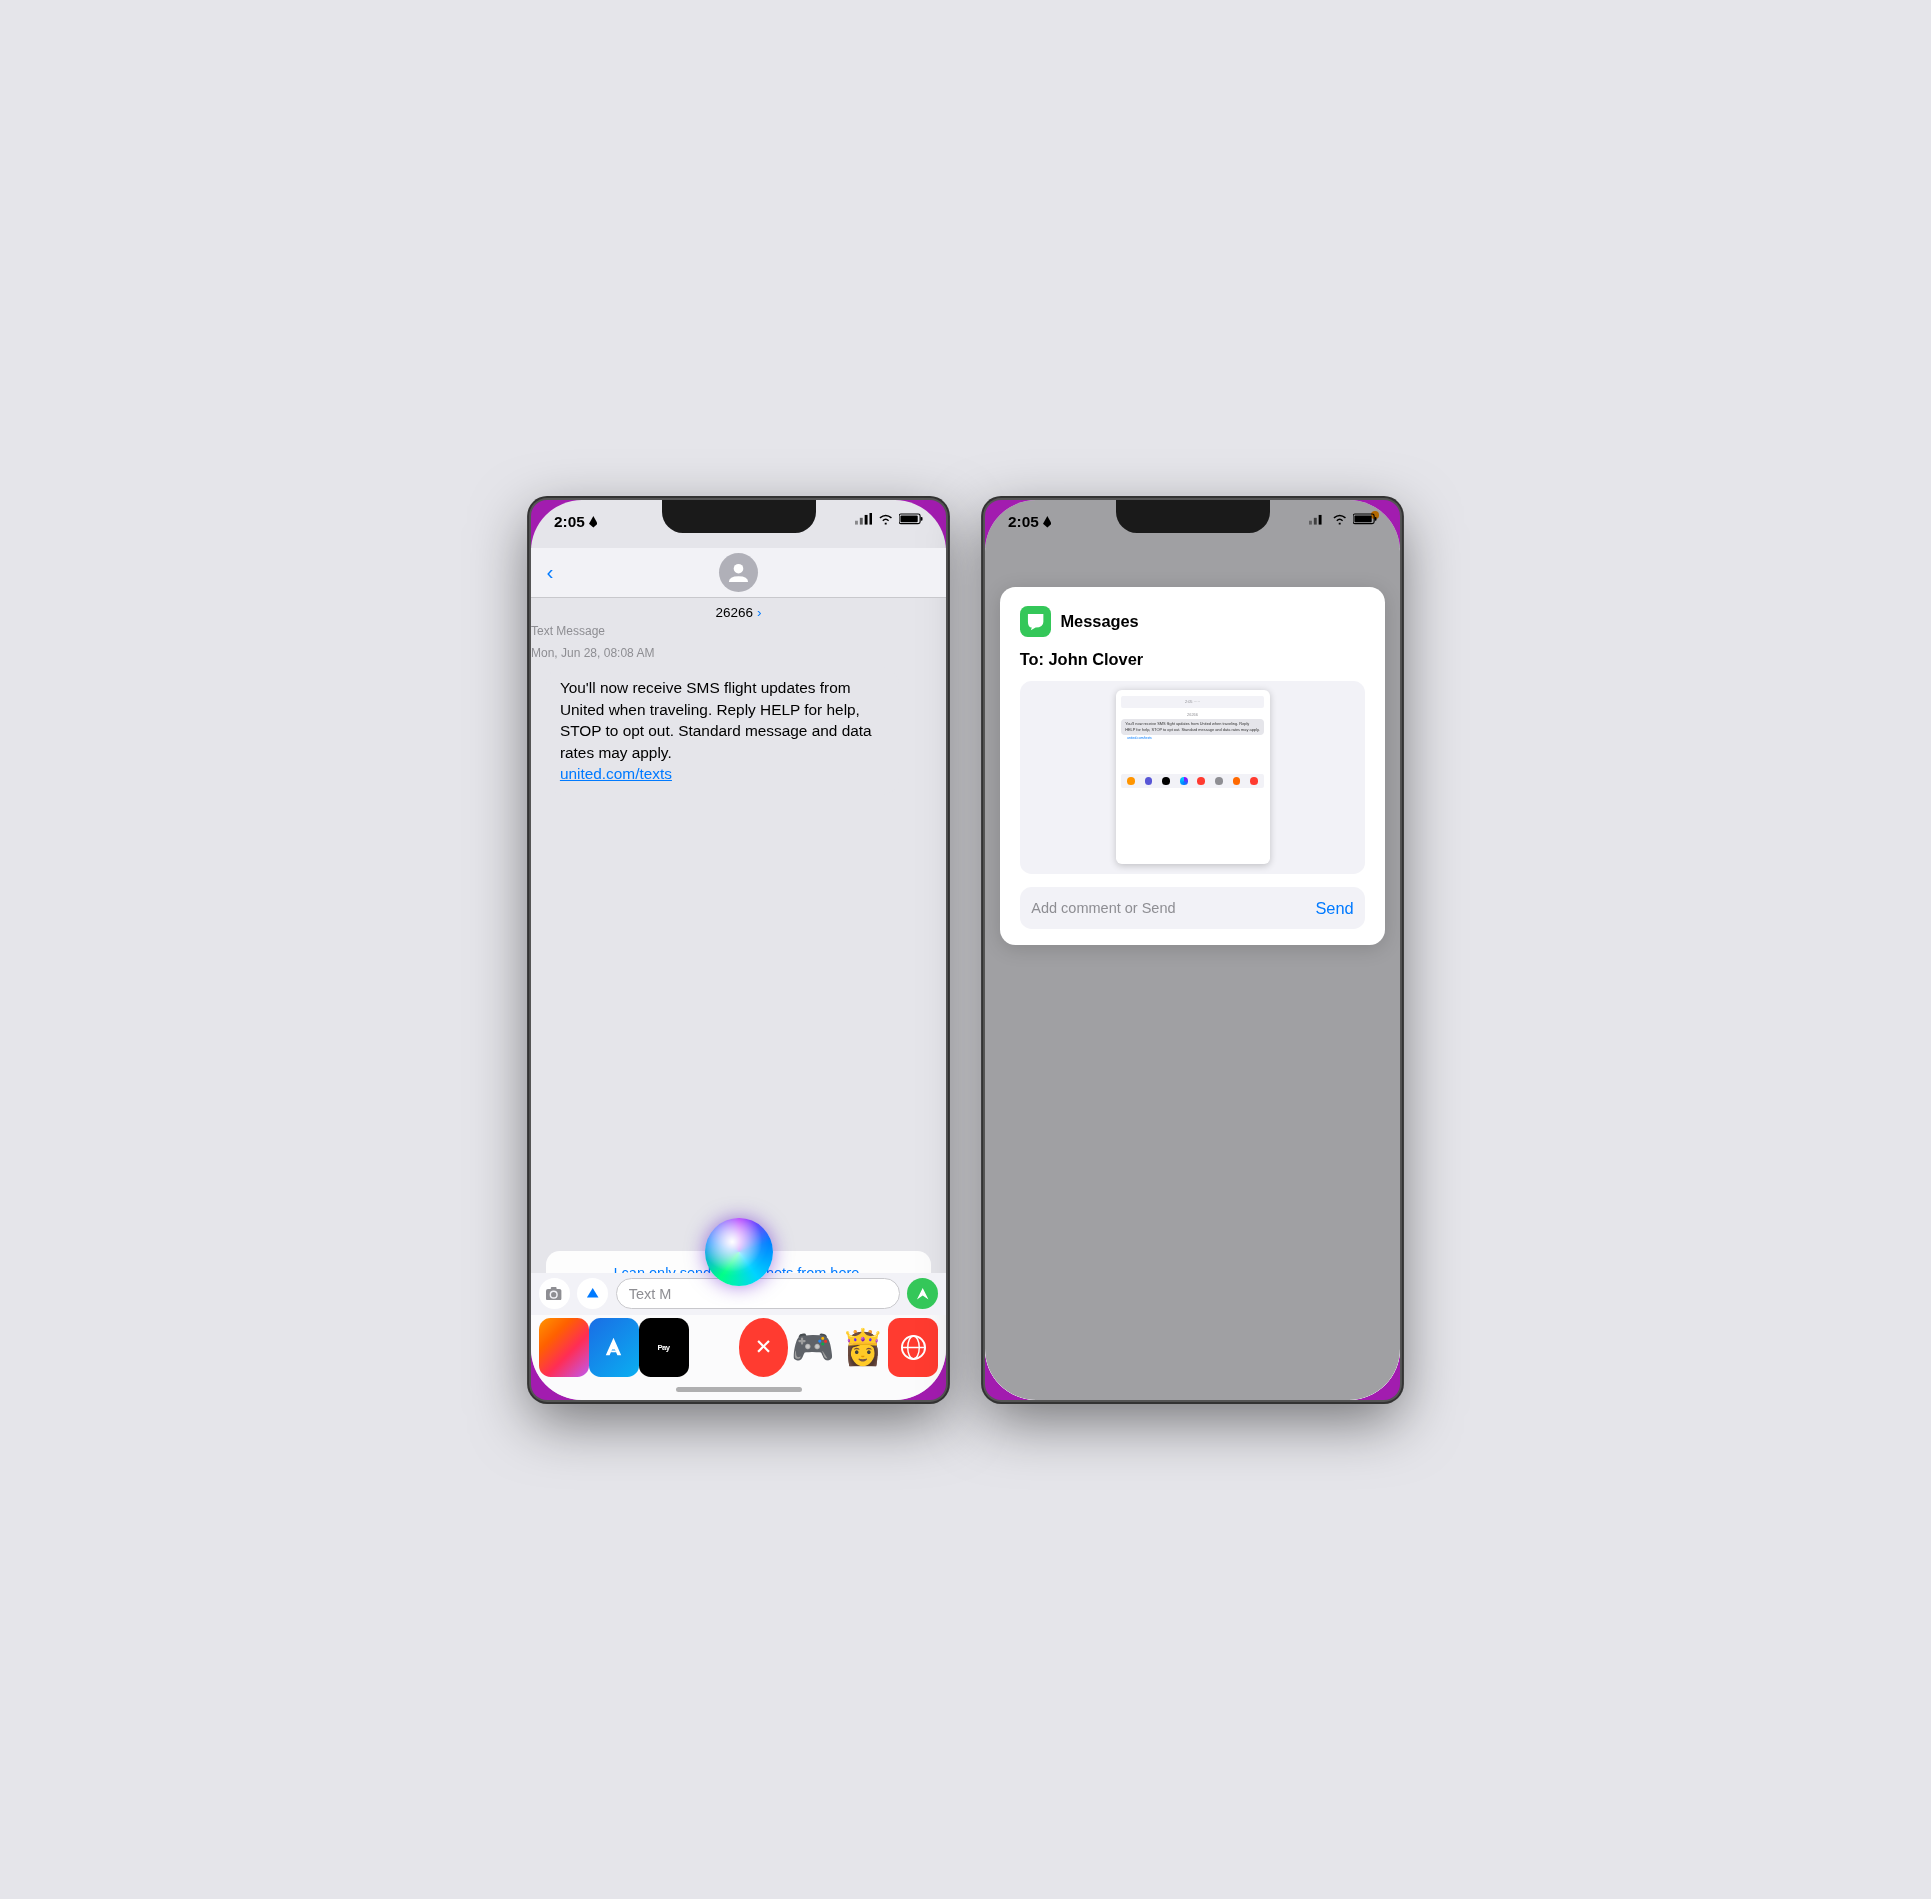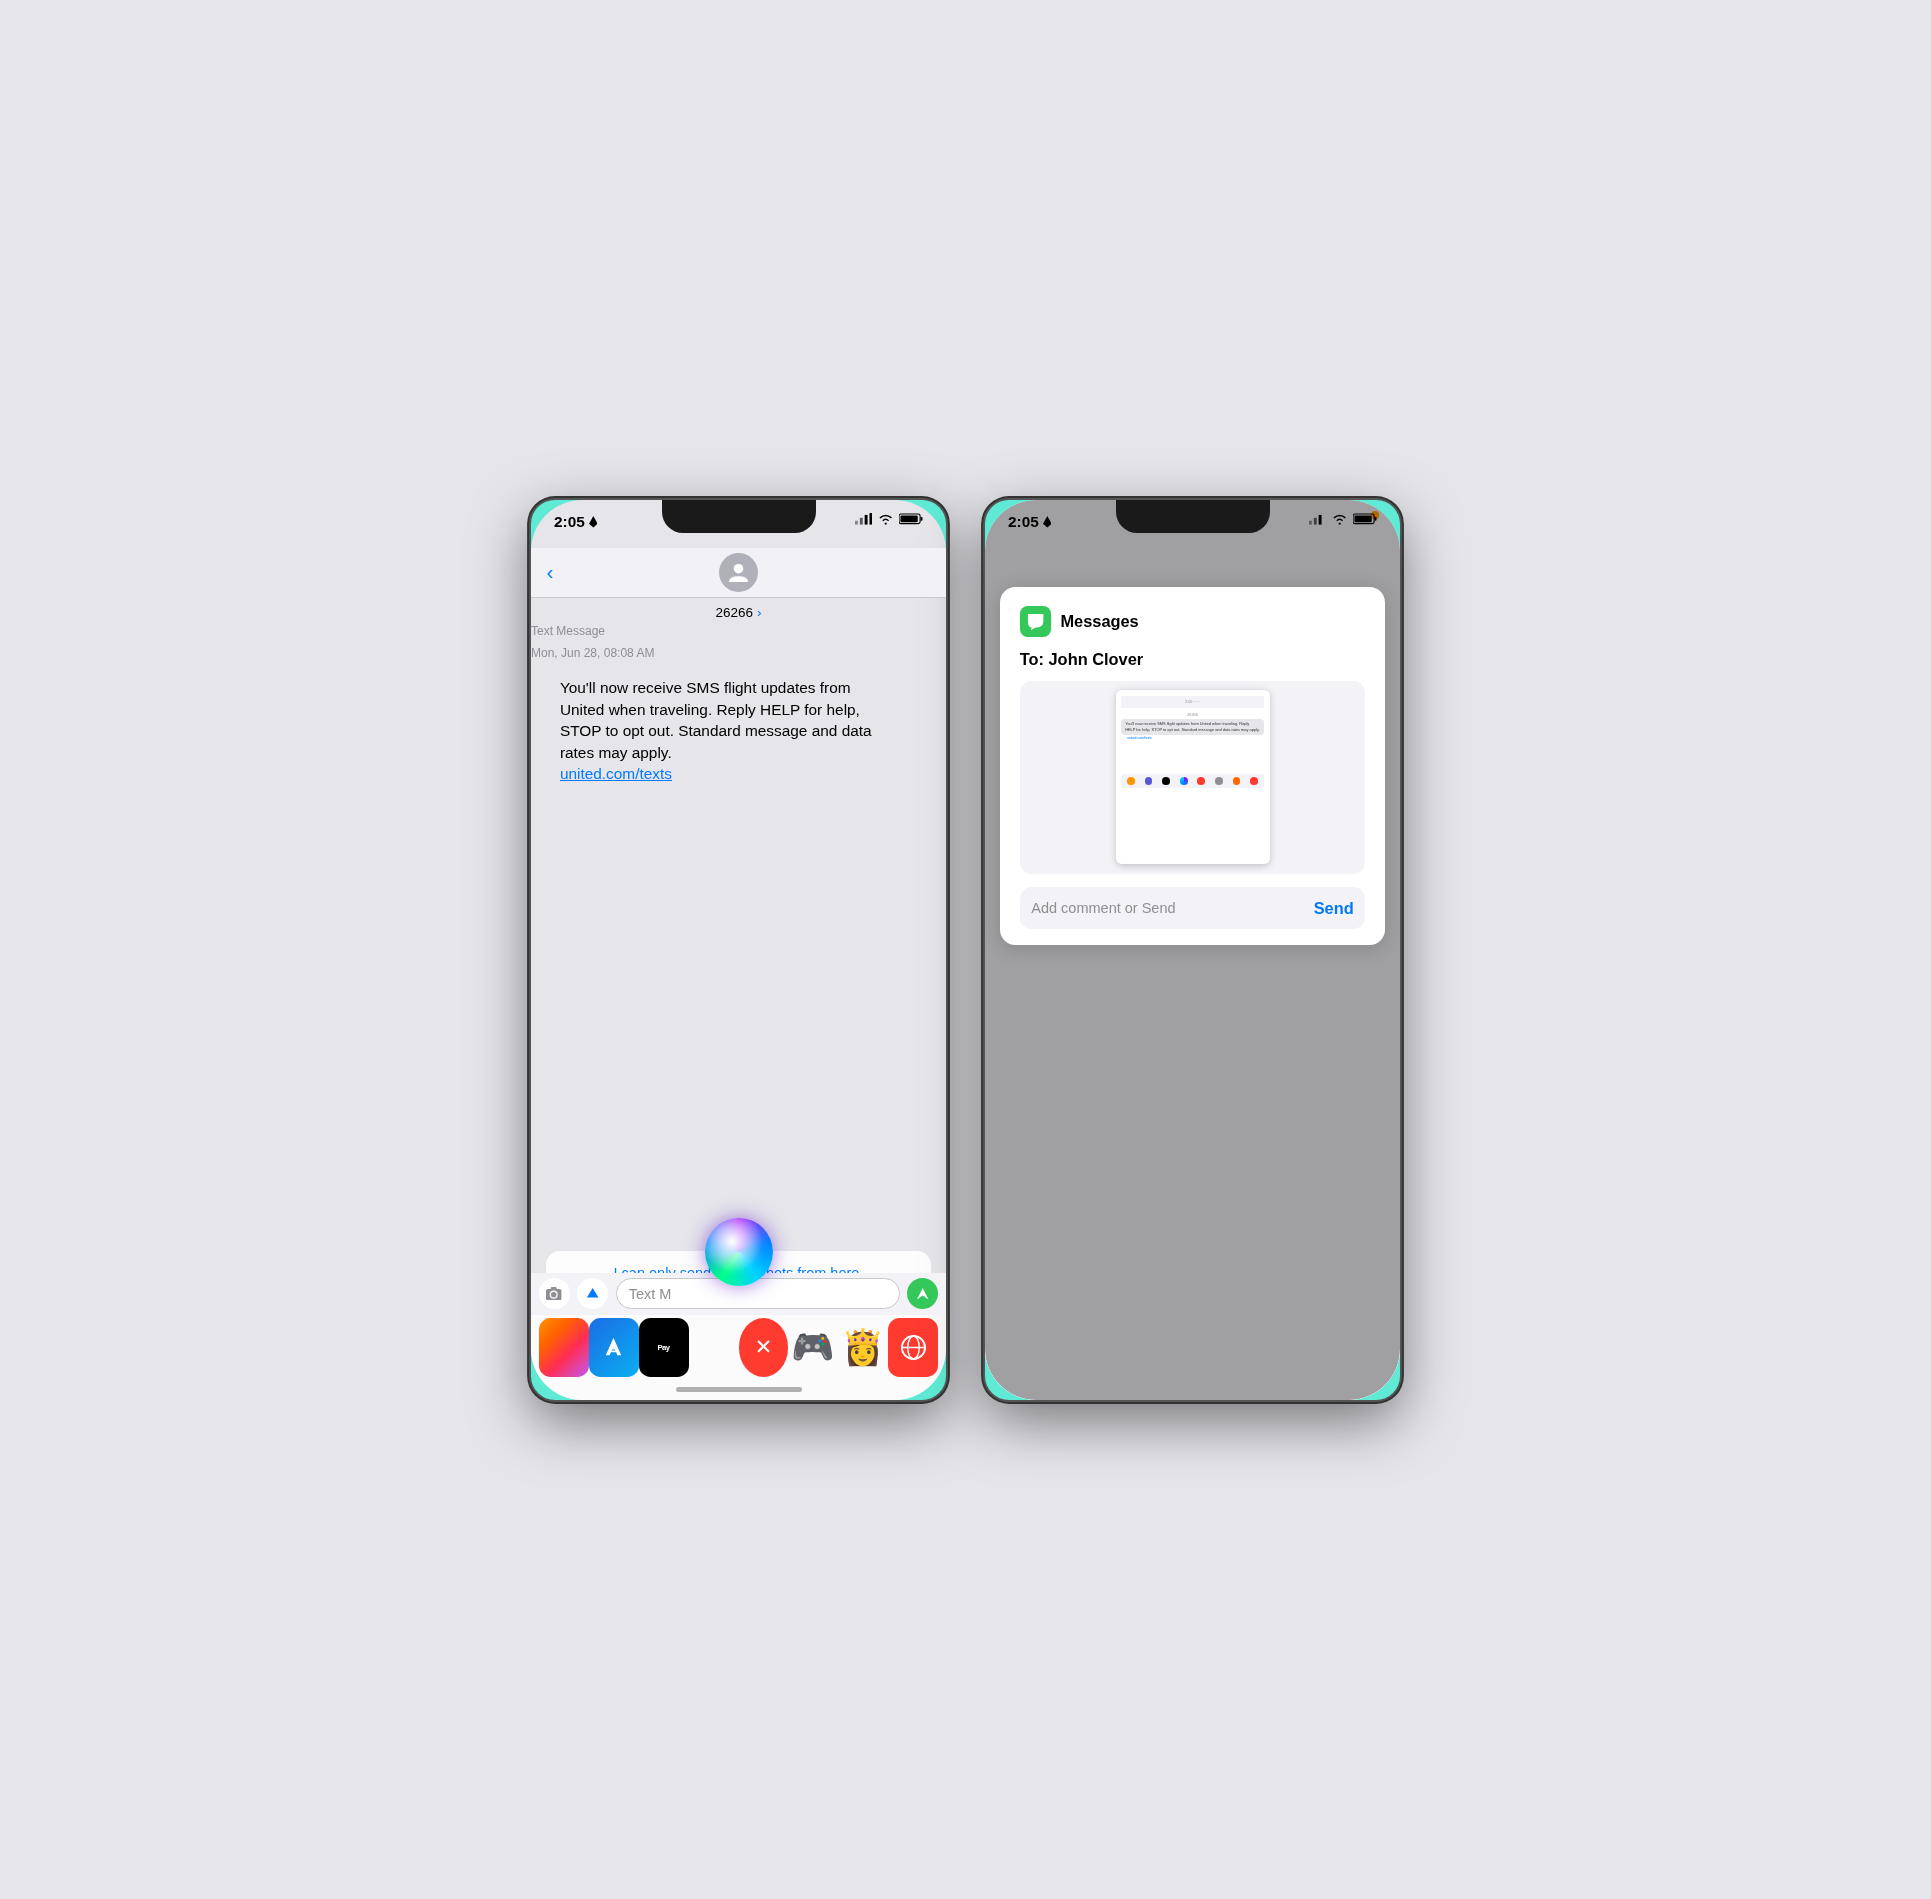--- a/index.html
+++ b/index.html
@@ -11,22 +11,22 @@
       min-height: 100vh;
       font-family: -apple-system, BlinkMacSystemFont, 'Helvetica Neue', Arial, sans-serif;
       gap: 39px;
       padding: 39px 19.3px;
     }
 
     
     .phone-frame {
       width: 415px;
       height: 900px;
-      background: #5eead4;
-      border-radius: 24px;
+      background: #a21caf;
+      border-radius: 16px;
       position: relative;
       box-shadow: 0 0 0 1.9px #555, 0 0 0 3.9px #333, 0 19.3px 58px rgba(0,0,0,0.5);
       overflow: hidden;
     }
 
     .phone-screen {
       position: absolute;
       top: 0; left: 0; right: 0; bottom: 0;
       background: #e5e5ea;
       border-radius: 51px;
@@ -434,21 +434,21 @@
     }
 
     .share-comment-placeholder {
       font-size: 14.5px;
       color: #8e8e93;
     }
 
     .share-send-btn {
       color: #007aff;
       font-size: 16.4px;
-      font-weight: 700;
+      font-weight: 400;
     }
 
     
     .ready-bar {
       position: absolute;
       bottom: 104px;
       left: 15.4px;
       right: 15.4px;
       background: rgba(255,255,255,0.9);
       border-radius: 13.5px;

